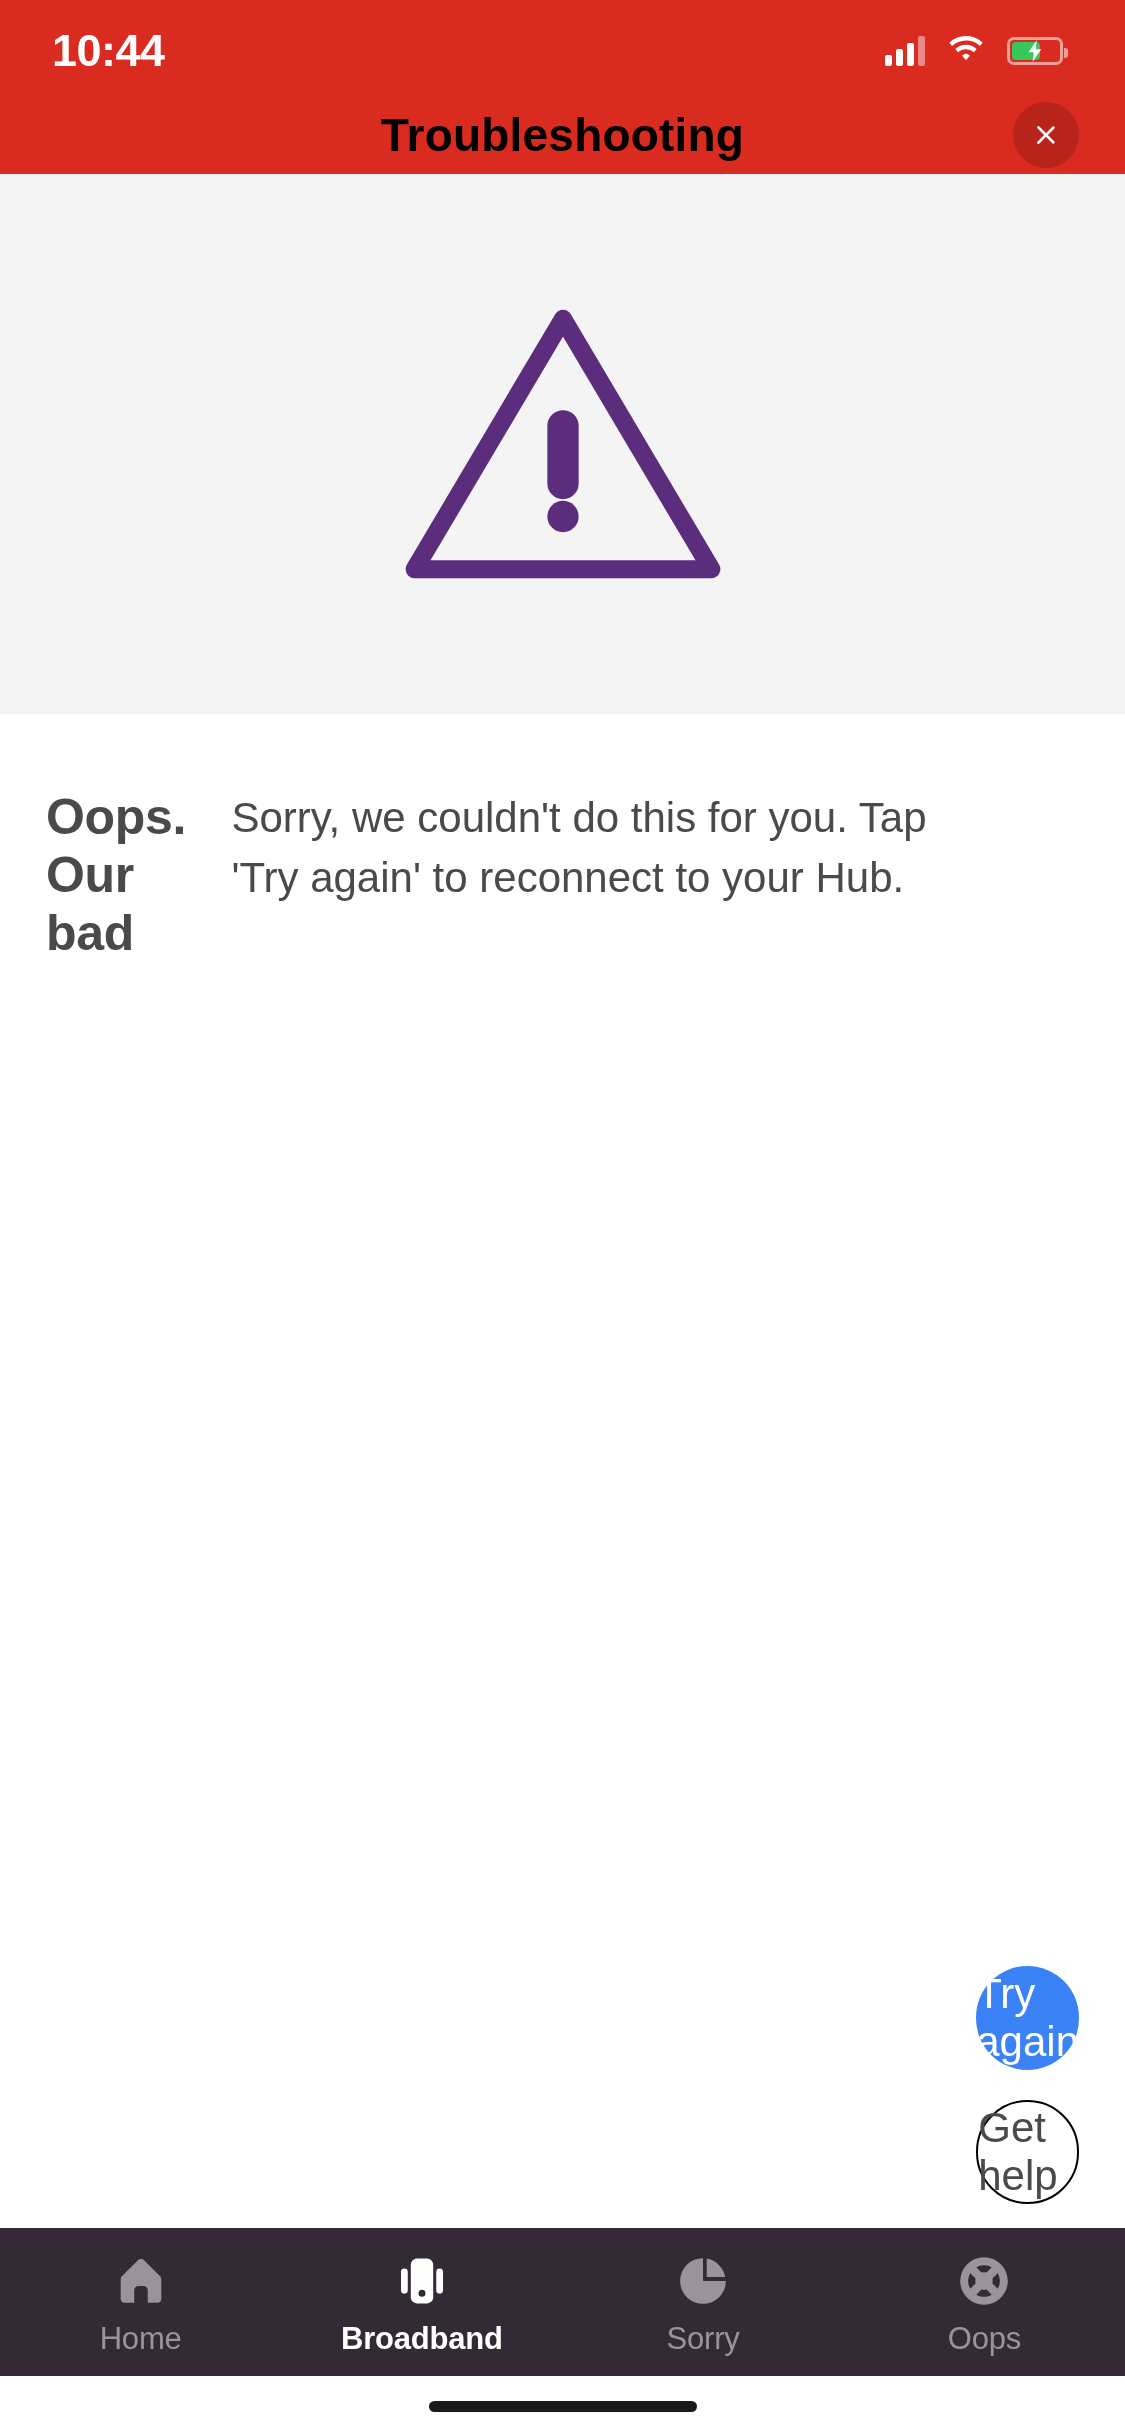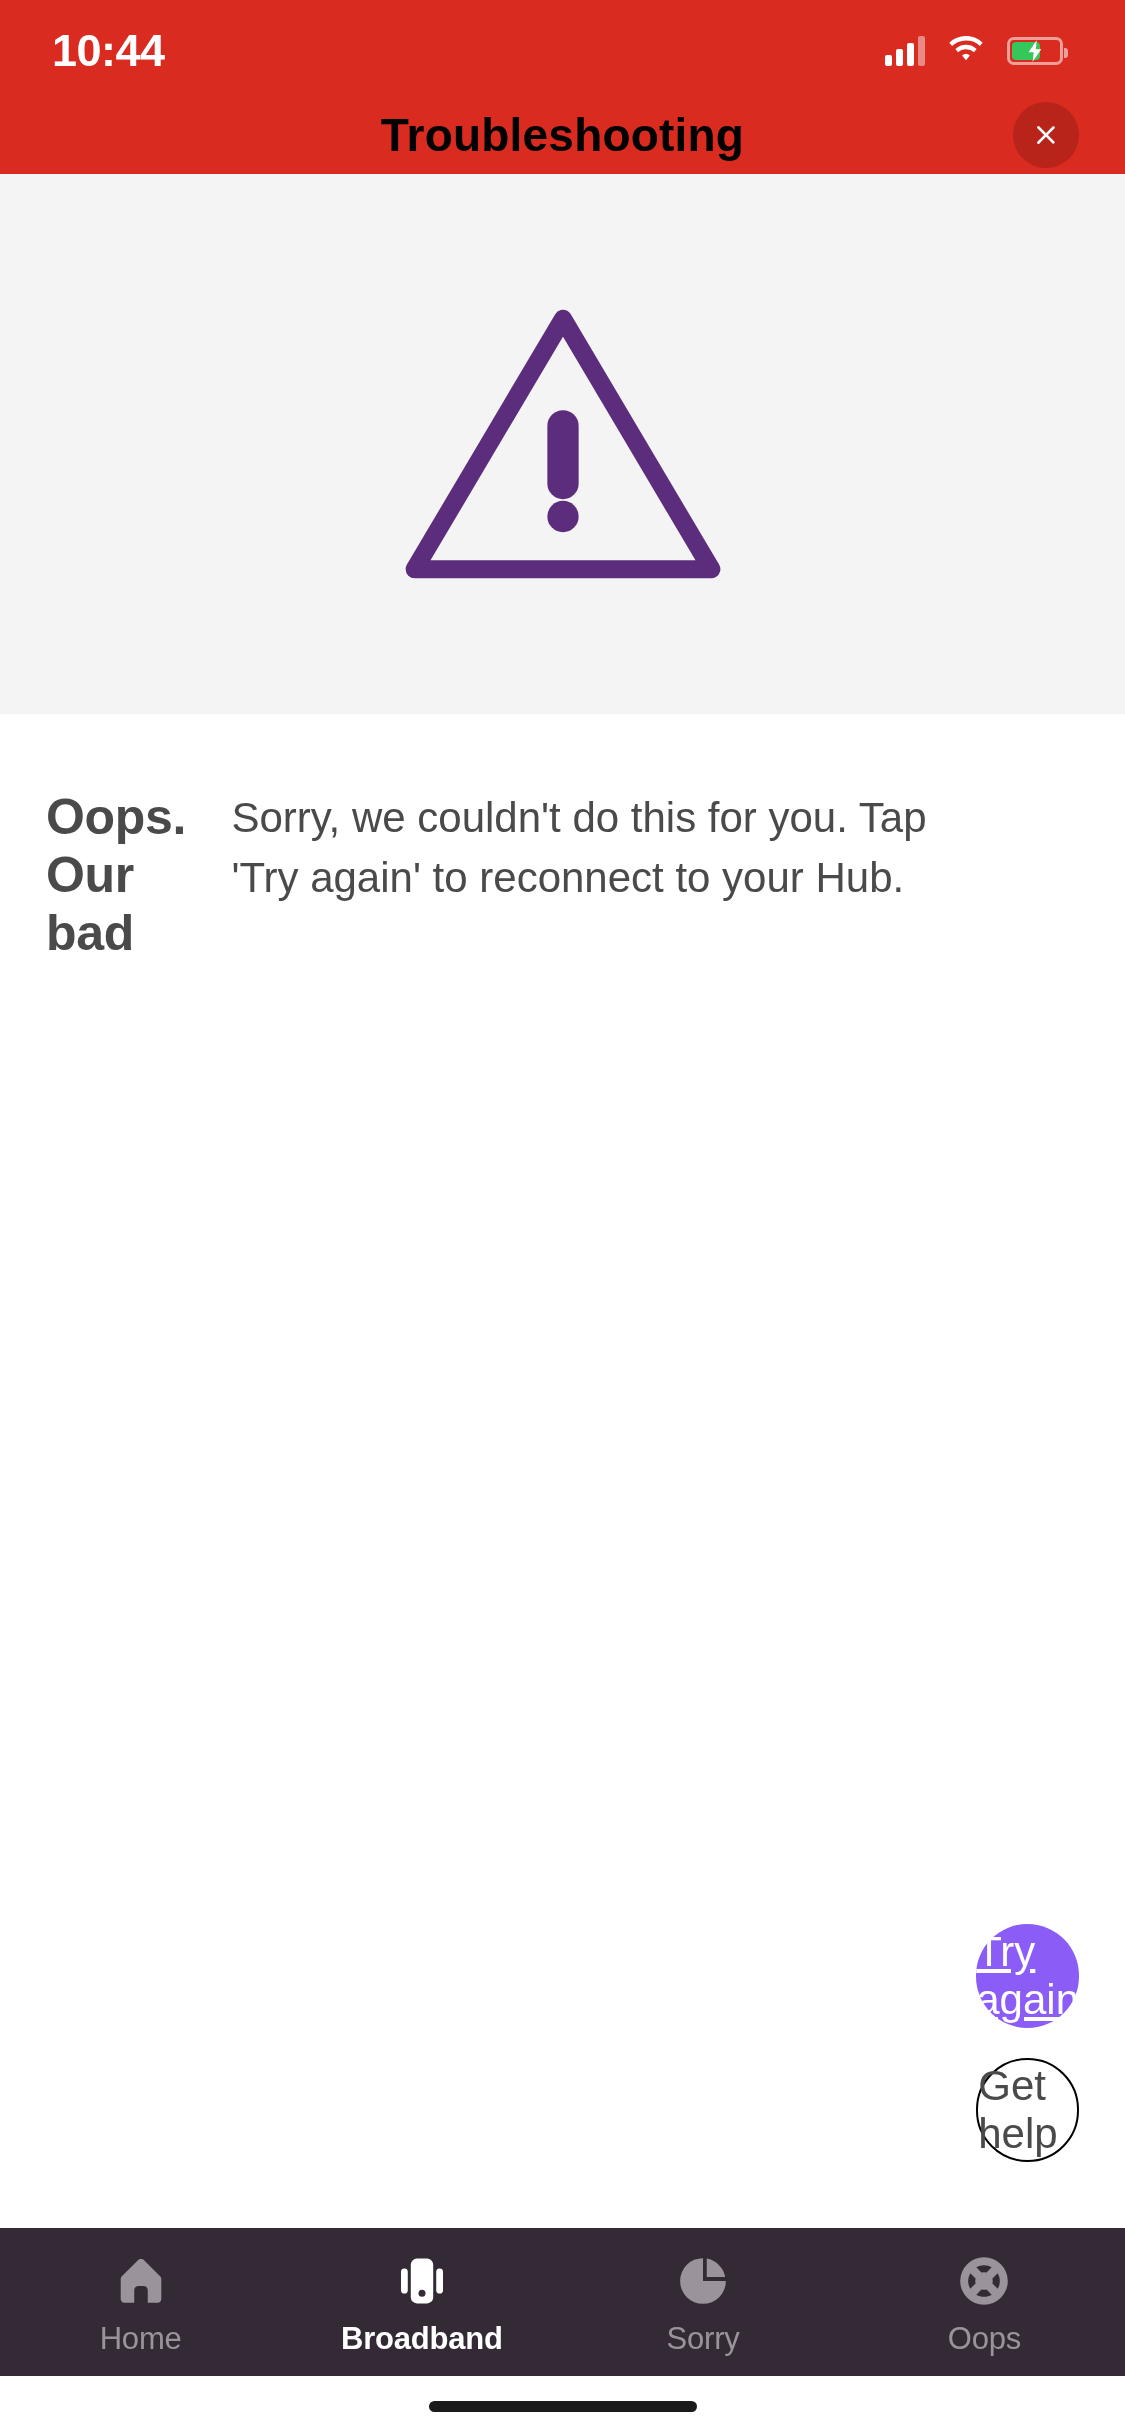--- a/index.html
+++ b/index.html
@@ -90,33 +90,32 @@
     font-size:42px; color:#4A4A4A; line-height:1.42;
     max-width:1000px;
   }
 
   .actions { margin-top:auto; padding-bottom:24px; }
   .btn {
     display:flex; align-items:center; justify-content:center;
     height:104px; border-radius:52px;
     font-size:42px; cursor:pointer;
   }
-  .btn-primary { background:#8b5cf6; color:#ffffff;text-decoration:underline; }
+  .btn-primary { background:#3b82f6; color:#ffffff; }
   .btn-secondary {
     background:#ffffff; color:#4A4A4A;
     border:2px solid #000000; margin-top:30px;
   }
 
   
   .bottomnav {
     background:#332A36;
     flex:0 0 148px;
     display:flex; align-items:flex-start; justify-content:space-around;
     padding-top:22px;
-    margin-top:42px;
   }
   .nav-item {
     display:flex; flex-direction:column; align-items:center;
     width:20%; cursor:pointer;
   }
   .nav-item .nav-ico { height:62px; display:flex; align-items:center; justify-content:center; }
   .nav-item .nav-ico svg { width:56px; height:56px; fill:#9B939C; }
   .nav-item .nav-label {
     margin-top:9px; font-size:31px; color:#9B939C; letter-spacing:-0.2px;
   }

